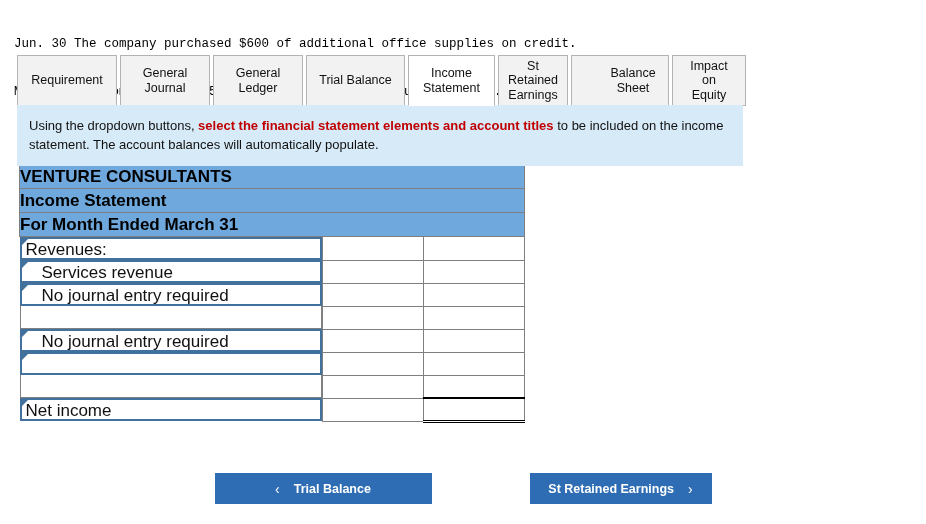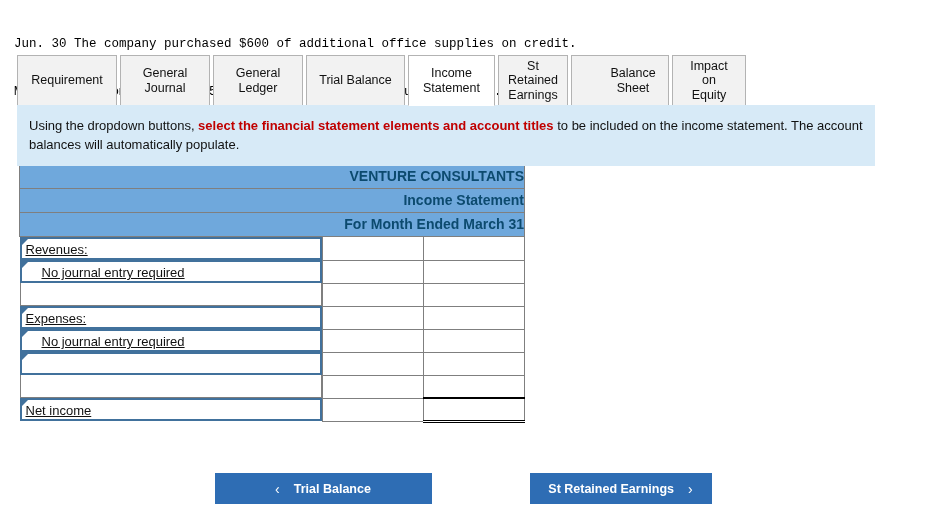--- a/index.html
+++ b/index.html
@@ -61,21 +61,21 @@
     background: #ffffff;
     border-bottom: 1px solid #ffffff;
     z-index: 3;
   }
 
   
   .banner {
     position: absolute;
     left: 17px;
     top: 105px;
-    width: 858px;
+    width: 726px;
     box-sizing: border-box;
     background: #d7eaf7;
     padding: 11px 12px 12px 12px;
     font-size: 13px;
     line-height: 19px;
     color: #111;
     z-index: 2;
   }
   .banner b {
     color: #c00000;
@@ -94,47 +94,46 @@
     padding: 0;
     margin: 0;
   }
   .col-a { width: 303px; }
   .col-b { width: 101px; }
   .col-c { width: 101px; }
 
   .hdr td {
     background: #6fa8dc;
     border: 1px solid #7f7f7f;
-    text-align: right;
+    text-align: left;
     font-weight: bold;
-    font-size: 14px;
-    color: #0c4a6e;
+    font-size: 17px;
+    color: #000000;
     height: 23px;
     line-height: 23px;
   }
 
   .rowcell {
     height: 23px;
     position: relative;
   }
 
   
   .dd {
     border: 2px solid #41719c;
     background: #ffffff;
     height: 23px;
     box-sizing: border-box;
     position: relative;
-    font-size: 13px;
+    font-size: 17px;
     color: #111;
     line-height: 21px;
     padding-left: 4px;
     white-space: nowrap;
     overflow: hidden;
-    text-decoration: underline;
   }
   .dd.indent { padding-left: 20px; }
   .dd .flag {
     position: absolute;
     left: 0px;
     top: 0px;
     width: 0;
     height: 0;
     border-left: 6px solid #41719c;
     border-bottom: 6px solid transparent;
@@ -239,35 +238,35 @@
     </tr>
   <tr>
         <td class="rowcell">
           <div class="dd"><span class="flag"></span><span>Revenues:</span></div>
         </td>
         <td class="val"></td>
         <td class="val"></td>
       </tr>
       <tr>
         <td class="rowcell">
+          <div class="dd indent"><span class="flag"></span><span>Services revenue</span></div>
+        </td>
+        <td class="val"></td>
+        <td class="val"></td>
+      </tr>
+      <tr>
+        <td class="rowcell">
           <div class="dd indent"><span class="flag"></span><span>No journal entry required</span></div>
         </td>
         <td class="val"></td>
         <td class="val"></td>
       </tr>
       <tr>
         <td class="rowcell">
           <div class="plain"></div>
-        </td>
-        <td class="val"></td>
-        <td class="val"></td>
-      </tr>
-      <tr>
-        <td class="rowcell">
-          <div class="dd"><span class="flag"></span><span>Expenses:</span></div>
         </td>
         <td class="val"></td>
         <td class="val"></td>
       </tr>
       <tr>
         <td class="rowcell">
           <div class="dd indent"><span class="flag"></span><span>No journal entry required</span></div>
         </td>
         <td class="val"></td>
         <td class="val"></td>

